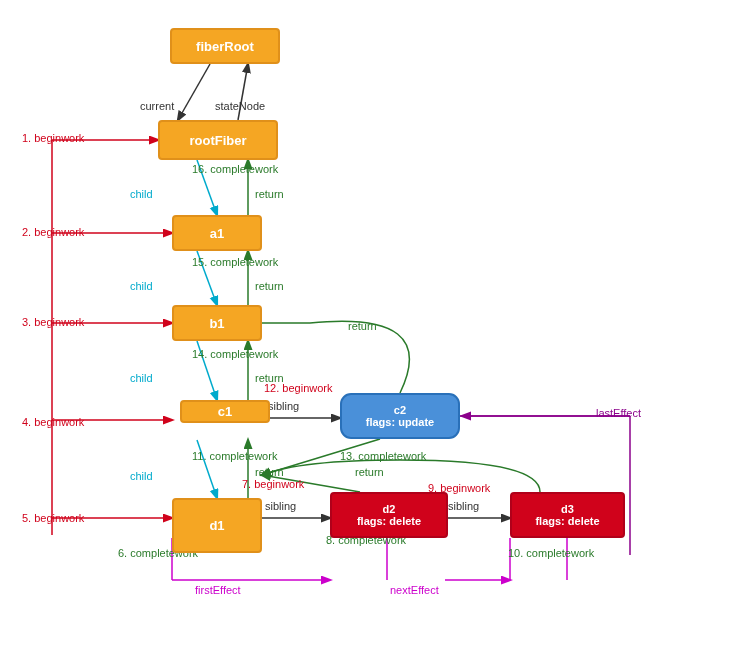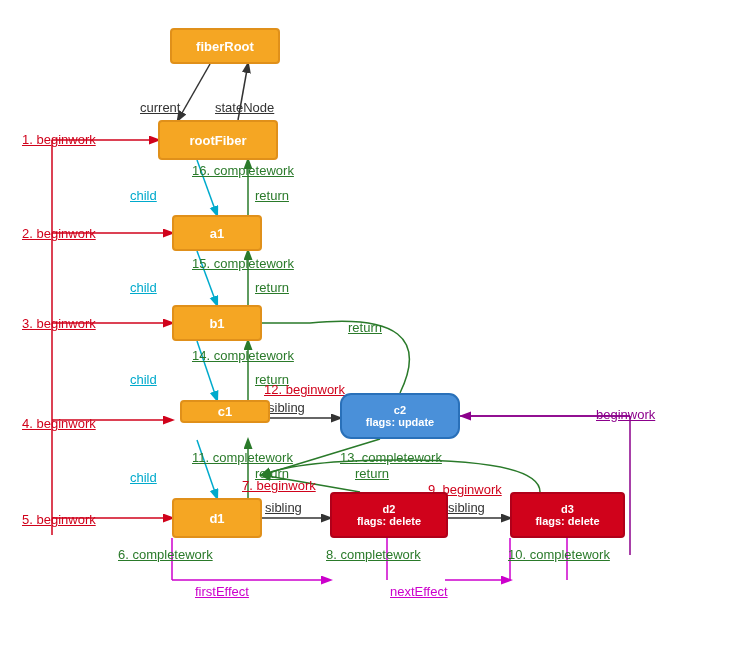--- a/index.html
+++ b/index.html
@@ -28,24 +28,23 @@
       color: white;
       font-size: 13px;
       z-index: 10;
     }
     .node-orange { background: #f5a623; border: 2px solid #e0901a; }
     .node-blue { background: #4a90d9; border: 2px solid #2970b9; }
     .node-red { background: #d0021b; border: 2px solid #b0001a; }
 
     .label {
       position: absolute;
-      font-size: 13px;
+      font-size: 11px;
       color: #333;
       z-index: 5;
-      text-decoration: underline;
     }
     .label-red { color: #d0021b; }
     .label-green { color: #2a7a2a; }
 
     svg.arrows {
       position: absolute;
       top: 0; left: 0;
       width: 742px;
       height: 657px;
       z-index: 3;
@@ -151,21 +150,21 @@
   <div class="node node-orange" style="left:172px;top:305px;width:90px;height:36px;">
     <span>b1</span>
   </div>
   <div class="node node-orange" style="left:180px;top:400px;width:90px;height:23px;">
     <span>c1</span>
   </div>
   <div class="node node-blue" style="left:340px;top:393px;width:120px;height:46px;border-radius:11px;">
     <span style="white-space:pre-line;font-size:11px;">c2
 flags: update</span>
   </div>
-  <div class="node node-orange" style="left:172px;top:498px;width:90px;height:40px;">
+  <div class="node node-orange" style="left:172px;top:498px;width:90px;height:55px;">
     <span>d1</span>
   </div>
   <div class="node node-red" style="left:330px;top:492px;width:118px;height:46px;">
     <span style="white-space:pre-line;font-size:11px;">d2
 flags: delete</span>
   </div>
   <div class="node node-red" style="left:510px;top:492px;width:115px;height:46px;">
     <span style="white-space:pre-line;font-size:11px;">d3
 flags: delete</span>
   </div>
@@ -194,23 +193,23 @@
   <span class="label label-green" style="left:340px;top:450px;">13. completework</span>
   <span class="label label-green" style="left:192px;top:450px;">11. completework</span>
   <span class="label label-green" style="left:255px;top:466px;">return</span>
   <span class="label label-green" style="left:355px;top:466px;">return</span>
   <span class="label" style="color:#00aacc;left:130px;top:470px;">child</span>
 
   <span class="label label-red" style="left:22px;top:512px;">5. beginwork</span>
   <span class="label label-green" style="left:118px;top:547px;">6. completework</span>
   <span class="label label-red" style="left:242px;top:478px;">7. beginwork</span>
   <span class="label" style="left:265px;top:500px;">sibling</span>
-  <span class="label label-green" style="left:326px;top:547px;">8. completework</span>
+  <span class="label label-green" style="left:326px;top:534px;">8. completework</span>
   <span class="label label-red" style="left:428px;top:482px;">9. beginwork</span>
   <span class="label" style="left:448px;top:500px;">sibling</span>
   <span class="label label-green" style="left:508px;top:547px;">10. completework</span>
 
   <span class="label label-green" style="left:348px;top:320px;">return</span>
 
-  <span class="label" style="color:#8b008b;left:596px;top:407px;">beginwork</span>
+  <span class="label" style="color:#8b008b;left:596px;top:407px;">lastEffect</span>
   <span class="label" style="color:#cc00cc;left:195px;top:584px;">firstEffect</span>
   <span class="label" style="color:#cc00cc;left:390px;top:584px;">nextEffect</span>
 </div>
 
 </body></html>

